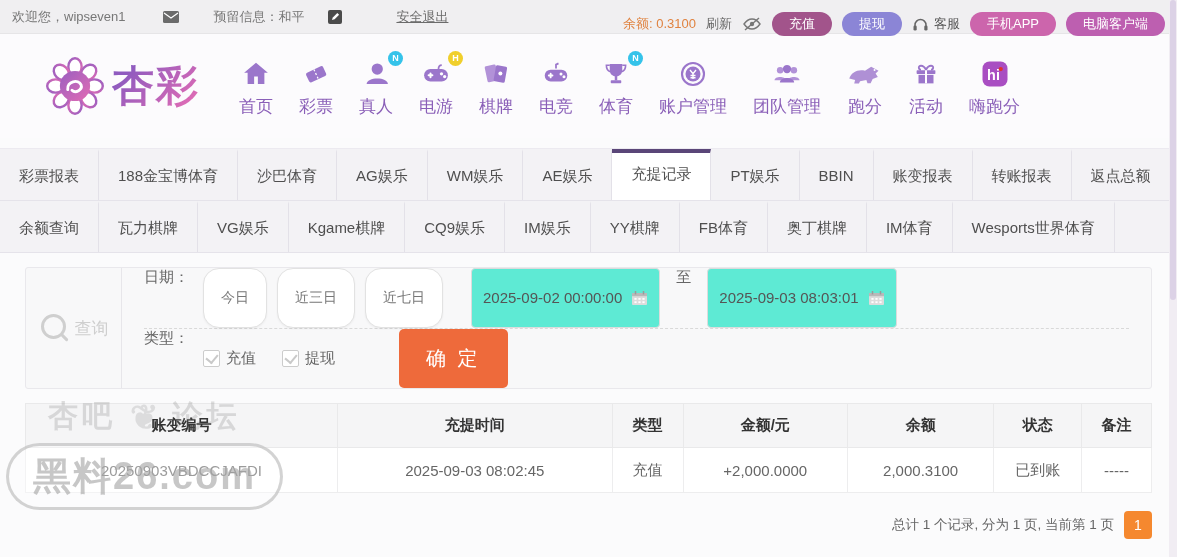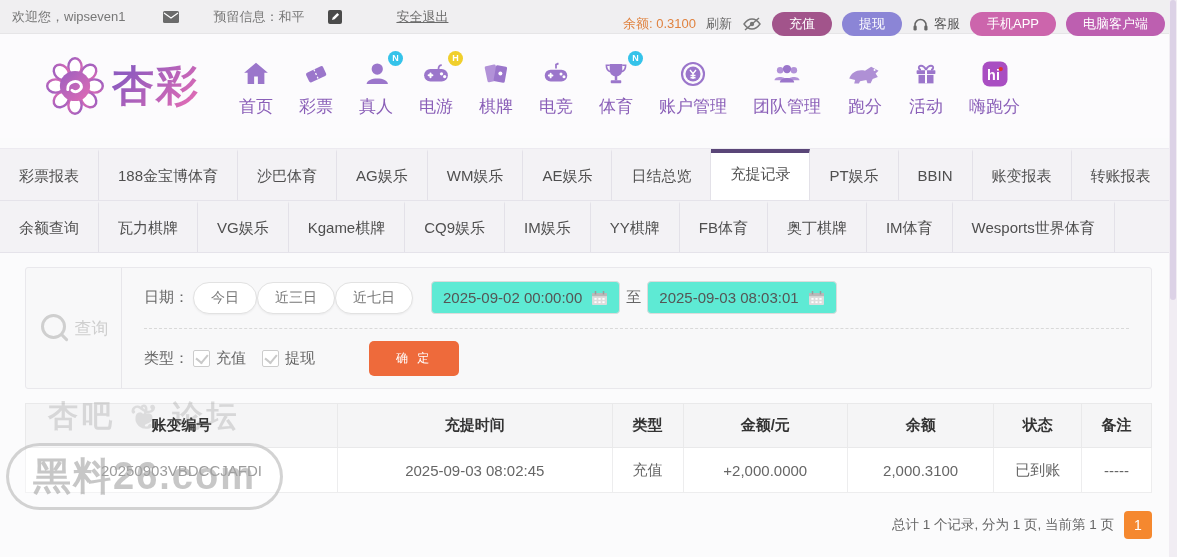--- a/index.html
+++ b/index.html
@@ -71,42 +71,42 @@
     display:flex; height:122px;
   }
   .filter-search {
     width:96px; display:flex; flex-direction:row; align-items:center; justify-content:center;
     gap:6px; color:#cfcfcf; font-size:17px; border-right:1px solid #e7e6ea;
   }
   .mag { width:30px; height:30px; position:relative; }
   .mag::before { content:""; position:absolute; width:19px; height:19px; border:3px solid #cfcfcf; border-radius:50%; top:1px; left:2px; }
   .mag::after  { content:""; position:absolute; width:3px; height:9px; background:#cfcfcf; border-radius:2px; transform:rotate(-45deg); right:3px; bottom:1px; }
   .filter-main { flex:1; padding:0 22px; display:flex; flex-direction:column; }
-  .f-row { display:flex; align-items:center; flex:1; }
+  .f-row { display:flex; flex:1; gap:10px; }
   .f-row.top { border-bottom:1px dashed #d9d9d9; }
   .f-label { color:#666; font-size:15px; margin-right:4px; }
   .quick-pill {
     background:#fff; border:1px solid #e2e2e2; border-radius:16px; padding:6px 17px;
     color:#777; font-size:14px; cursor:pointer; box-shadow:0 1px 2px rgba(0,0,0,.05);
     font-family:inherit;
   }
   .date-input {
     display:flex; align-items:center; gap:9px; background:#5eead4; border:1px solid #dcdcdc;
     border-radius:4px; padding:7px 11px; cursor:text;
   }
   .date-value { color:#555; font-size:15px; }
   .to-label { color:#666; font-size:15px; margin:0 6px; }
   .cb-wrap { display:flex; align-items:center; gap:6px; margin-right:16px; cursor:pointer; }
   .cb { width:17px; height:17px; border:1px solid #ccc; border-radius:2px; background:#fff; position:relative; display:inline-block; }
   .cb::after { content:""; position:absolute; left:4px; top:1px; width:6px; height:9px;
     border-right:2px solid #c9c9c9; border-bottom:2px solid #c9c9c9; transform:rotate(40deg); }
   .cb-label { color:#666; font-size:15px; }
   .btn-submit {
     background:#ee6a3b; color:#fff; border:none; border-radius:5px; padding:9px 27px;
-    font-size:12px; letter-spacing:3px; cursor:pointer; margin-left:38px; font-family:inherit;
+    font-size:20px; letter-spacing:3px; cursor:pointer; margin-left:38px; font-family:inherit;
   }
 
   
   .records { margin:14px 25px 0; border-collapse:collapse; width:1127px; background:#4c1d95; font-size:15px; }
   .records th {
     background:#f5f5f6; color:#333; font-weight:bold; height:44px; text-align:center;
     border:1px solid #e9e9ea;
   }
   .records td {
     height:45px; text-align:center; color:#666; border:1px solid #ededee; background:#fff;
@@ -393,21 +393,20 @@
   </div>
 </div>
 
 <div class="tabs-row first">
   <span class="tab">彩票报表</span>
   <span class="tab">188金宝博体育</span>
   <span class="tab">沙巴体育</span>
   <span class="tab">AG娱乐</span>
   <span class="tab">WM娱乐</span>
   <span class="tab">AE娱乐</span>
-  <span class="tab">日结总览</span>
   <span class="tab active">充提记录</span>
   <span class="tab">PT娱乐</span>
   <span class="tab">BBIN</span>
   <span class="tab">账变报表</span>
   <span class="tab">转账报表</span>
   <span class="tab">返点总额</span>
 </div>
 <div class="tabs-row">
   <span class="tab">余额查询</span>
   <span class="tab">瓦力棋牌</span>

